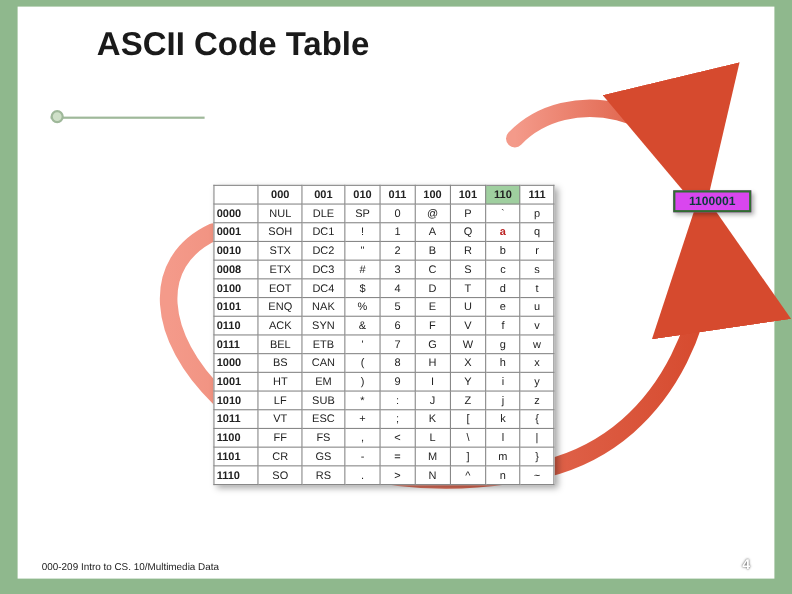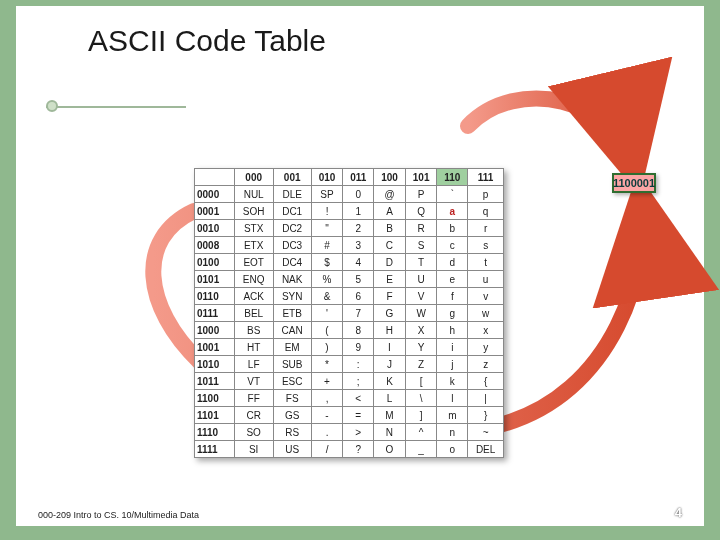--- a/index.html
+++ b/index.html
@@ -14,21 +14,21 @@
   .slide {
     position:absolute;
     left:16px; top:6px;
     width:688px; height:520px;
     background:#ffffff;
   }
   .title {
     position:absolute;
     left:72px; top:18px;
     font-family: Arial, Helvetica, sans-serif;
-    font-weight:normal;
+    font-weight:bold;
     font-size:30px;
     color:#1a1a1a;
   }
   .bullet-line {
     position:absolute;
     left:30px; top:100px;
     width:140px; height:0;
     border-top:2px solid #9fb89a;
   }
   .bullet-dot {
@@ -88,22 +88,22 @@
   .corner { background:#fff !important; }
   .hl-col { background:#9fcf9f !important; }
   .hl-row th { background:#dff0ff; color:#2a4690; font-weight:bold;margin-left:31px; }
   .hl-row td { background:#dff0ff; color:#2a4690; }
   .hl-row td.cell-a { background:#fff; color:#b22; font-weight:bold; }
 
   
   .codebox {
     position:absolute;
     left:596px; top:167px;
-    width:44px; height:20px;
-    background:#fca5a5;
+    width:71px; height:20px;
+    background:#d946ef;
     border:2px solid #2f6d30;
     color:#0a3a3a;
     font-size:11px;
     font-weight:bold;
     font-family: Arial, sans-serif;
     display:flex; align-items:center; justify-content:center;
     box-shadow:2px 2px 4px rgba(0,0,0,.3);
   }
 
   
@@ -316,31 +316,20 @@
             <th>1110</th>
             <td>SO</td>
             <td>RS</td>
             <td>.</td>
             <td>&gt;</td>
             <td>N</td>
             <td>^</td>
             <td>n</td>
             <td>~</td>
           </tr>
-          <tr>
-            <th>1111</th>
-            <td>SI</td>
-            <td>US</td>
-            <td>/</td>
-            <td>?</td>
-            <td>O</td>
-            <td>_</td>
-            <td>o</td>
-            <td>DEL</td>
-          </tr>
         </tbody>
     </table>
   </div>
 
   <div class="codebox">1100001</div>
 
   <div class="footer-left">000-209 Intro to CS. 10/Multimedia Data</div>
   <div class="footer-right">4</div>
 
 </div>

